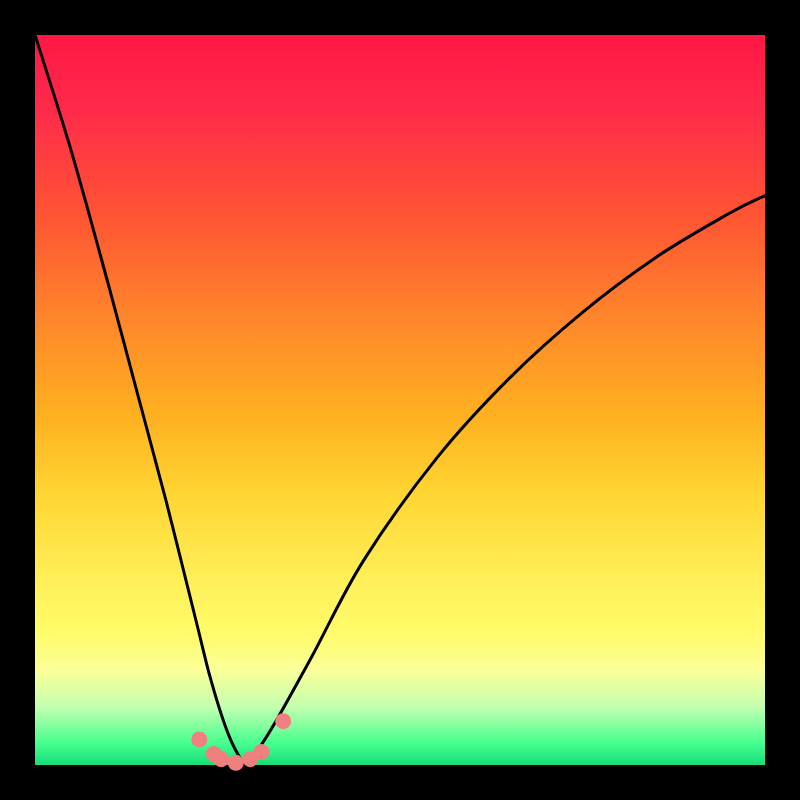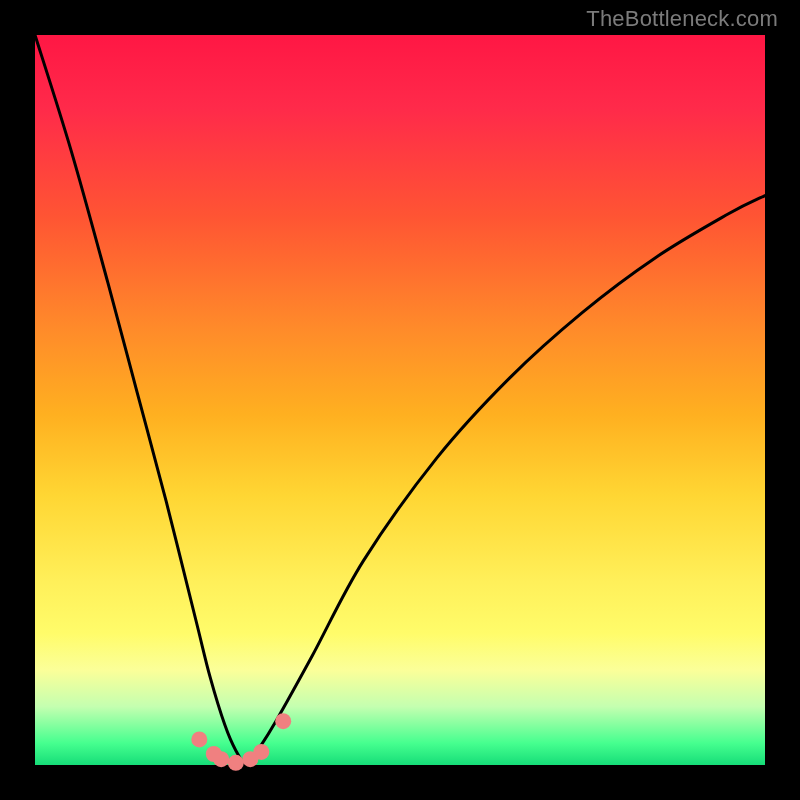--- a/index.html
+++ b/index.html
@@ -71,14 +71,13 @@
           <circle cx="164.3" cy="704.4" r="8" fill="#f08080"></circle>
           <circle cx="178.8" cy="719.0" r="8" fill="#f08080"></circle>
           <circle cx="186.2" cy="724.2" r="8" fill="#f08080"></circle>
           <circle cx="200.8" cy="727.8" r="8" fill="#f08080"></circle>
           <circle cx="215.3" cy="724.2" r="8" fill="#f08080"></circle>
           <circle cx="226.3" cy="716.9" r="8" fill="#f08080"></circle>
           <circle cx="248.2" cy="686.2" r="8" fill="#f08080"></circle>
         </g>
     </svg>
   </div>
-  <div class="watermark">TheBottleneck.com</div>
 </div>
 
 </body></html>

